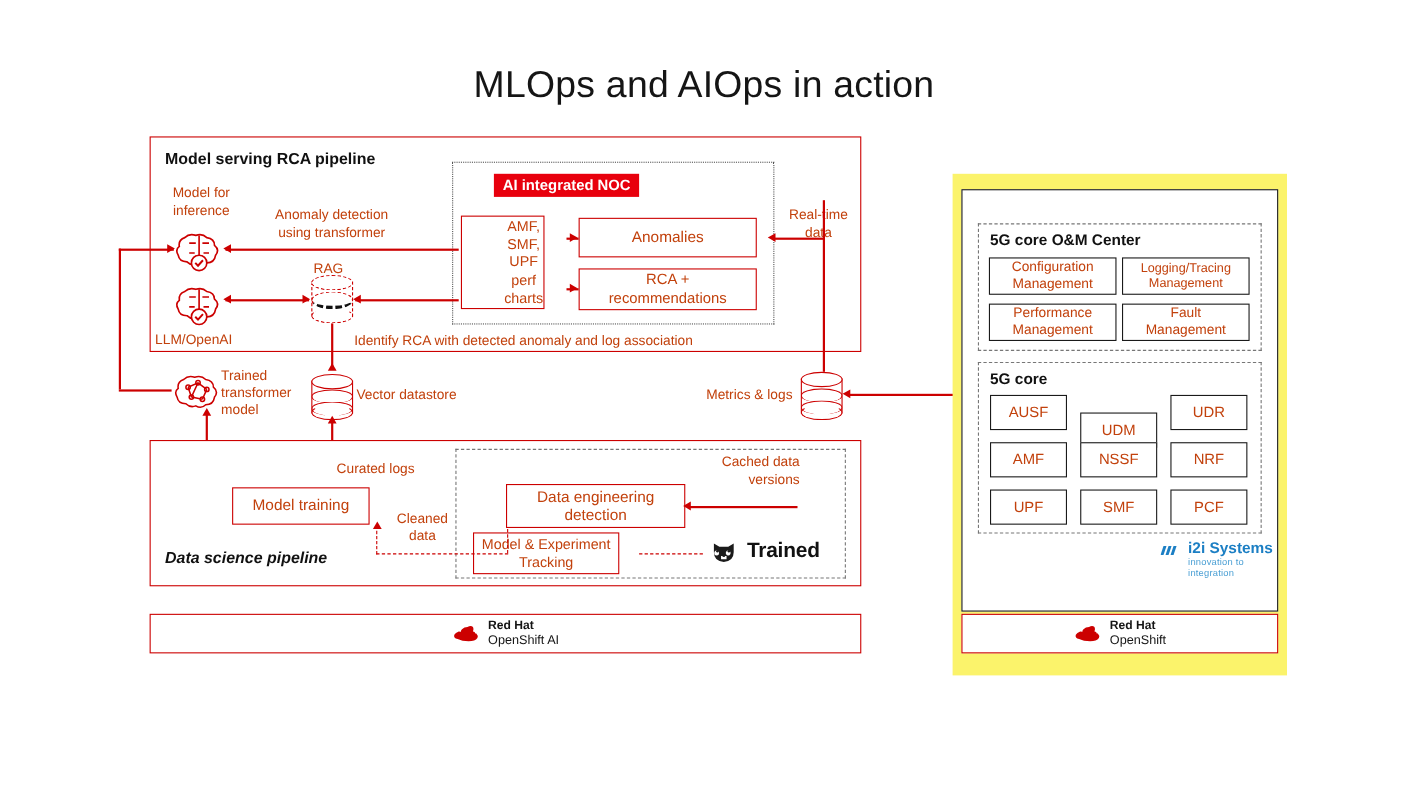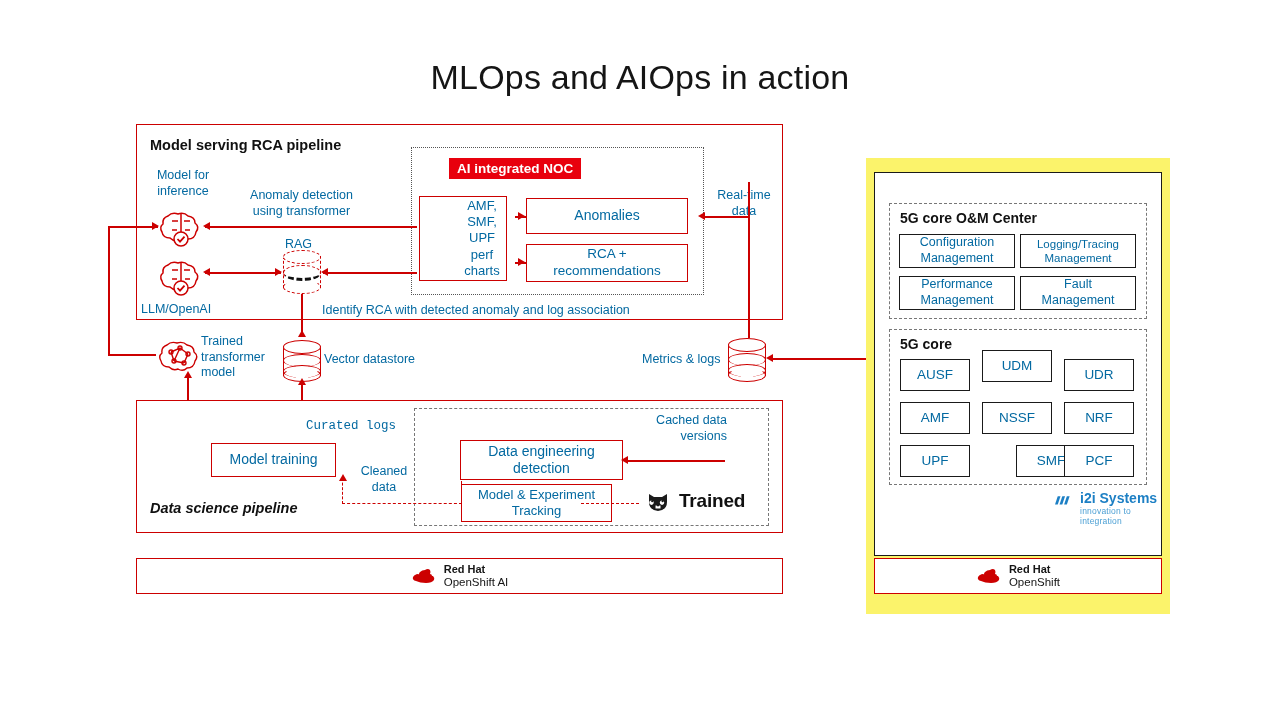--- a/index.html
+++ b/index.html
@@ -41,21 +41,21 @@
     background: #ffffff;
   }
   .blackbox {
     border: 1.2px solid #1a1a1a;
     background: #ffffff;
   }
 
   .lbl {
     font-size: 12.5px;
     line-height: 1.25;
-    color: #0369a1;
+    color: #c2410c;
   }
   .centered {
     display: flex;
     align-items: center;
     justify-content: center;
     text-align: center;
   }
 
   
   .boxtitle {
@@ -140,21 +140,21 @@
 <body>
 
 <div class="abs" id="title">MLOps and AIOps in action</div>
 
 <div class="abs redbox" style="left:136px; top:124px; width:647px; height:196px;"></div>
 <div class="abs boxtitle" style="left:150px; top:137px;">Model serving RCA pipeline</div>
 
 <div class="abs dotbox" style="left:411px; top:147px; width:293px; height:148px;"></div>
 <div class="abs" id="noc-banner" style="left:449px; top:158px;text-align:center;">AI integrated NOC</div>
 
-<div class="abs redbox centered lbl" style="left:419px; top:196px; width:88px; height:85px; white-space:pre-line; font-size:13px;padding-left:38px;">AMF,
+<div class="abs redbox centered lbl" style="left:419px; top:196px; width:76px; height:85px; white-space:pre-line; font-size:13px;padding-left:38px;">AMF,
 SMF,
 UPF perf
 charts</div>
 
 <div class="abs redbox centered lbl" style="left:526px; top:198px; width:162px; height:36px; font-size:14px;">Anomalies</div>
 
 <div class="abs redbox centered lbl" style="left:526px; top:244px; width:162px; height:38px; white-space:pre-line; font-size:13.5px;">RCA +
 recommendations</div>
 
 <div class="abs lbl" style="left:152px; top:168px; white-space:pre-line; text-align:center; width:62px;">Model for
@@ -284,24 +284,24 @@
 <div class="abs redbox" style="left:136px; top:400px; width:647px; height:133px;"></div>
 <div class="abs boxtitle" style="left:150px; top:500px;font-style:italic;">Data science pipeline</div>
 
 <div class="abs dashbox" style="left:414px; top:408px; width:355px; height:118px;"></div>
 
 <div class="abs redbox centered lbl" style="left:211px; top:443px; width:125px; height:34px; font-size:14px;">Model training</div>
 
 <div class="abs redbox centered lbl" style="left:460px; top:440px; width:163px; height:40px; white-space:pre-line; font-size:14px;">Data engineering
 detection</div>
 
-<div class="abs redbox centered lbl" style="left:430px; top:484px; width:151px; height:38px; white-space:pre-line; font-size:13px;margin-left:31px;">Model &amp; Experiment
+<div class="abs redbox centered lbl" style="left:430px; top:484px; width:133px; height:38px; white-space:pre-line; font-size:13px;">Model &amp; Experiment
 Tracking</div>
 
-<div class="abs lbl" style="left:306px; top:419px;font-family:Liberation Mono, monospace;">Curated logs</div>
+<div class="abs lbl" style="left:306px; top:419px;">Curated logs</div>
 <div class="abs lbl" style="left:645px; top:413px; white-space:pre-line; text-align:right; width:82px;">Cached data
 versions</div>
 <div class="abs lbl" style="left:358px; top:464px; white-space:pre-line; text-align:center; width:52px;">Cleaned
 data</div>
 
 <div class="ln lnh abs" style="left:625px; top:460px; width:100px;"></div>
 <div class="arw arw-l abs" style="left:621px; top:455.5px;"></div>
 
 <div class="ln-dash-v abs" style="left:461px; top:481px; height:22px;"></div>
 <div class="ln-dash-h abs" style="left:342px; top:503px; width:120px;"></div>
@@ -337,29 +337,29 @@
 Management</div>
 <div class="abs blackbox centered lbl" style="left:899px; top:276px; width:116px; height:34px; white-space:pre-line; font-size:12.5px;">Performance
 Management</div>
 <div class="abs blackbox centered lbl" style="left:1020px; top:276px; width:116px; height:34px; white-space:pre-line; font-size:12.5px;">Fault
 Management</div>
 
 <div class="abs dashbox" style="left:889px; top:329px; width:258px; height:156px;"></div>
 <div class="abs boxtitle" style="left:900px; top:336px; font-size:14px;">5G core</div>
 
 <div class="abs blackbox centered lbl" style="left:900px; top:359px; width:70px; height:32px; font-size:13.5px;">AUSF</div>
-<div class="abs blackbox centered lbl" style="left:982px; top:350px; width:70px; height:32px; font-size:13.5px;">UDM</div>
+<div class="abs blackbox centered lbl" style="left:982px; top:375px; width:70px; height:32px; font-size:13.5px;">UDM</div>
 <div class="abs blackbox centered lbl" style="left:1064px; top:359px; width:70px; height:32px; font-size:13.5px;">UDR</div>
 
 <div class="abs blackbox centered lbl" style="left:900px; top:402px; width:70px; height:32px; font-size:13.5px;">AMF</div>
 <div class="abs blackbox centered lbl" style="left:982px; top:402px; width:70px; height:32px; font-size:13.5px;">NSSF</div>
 <div class="abs blackbox centered lbl" style="left:1064px; top:402px; width:70px; height:32px; font-size:13.5px;">NRF</div>
 
 <div class="abs blackbox centered lbl" style="left:900px; top:445px; width:70px; height:32px; font-size:13.5px;">UPF</div>
-<div class="abs blackbox centered lbl" style="left:982px; top:445px; width:70px; height:32px; font-size:13.5px;margin-left:34px;">SMF</div>
+<div class="abs blackbox centered lbl" style="left:982px; top:445px; width:70px; height:32px; font-size:13.5px;">SMF</div>
 <div class="abs blackbox centered lbl" style="left:1064px; top:445px; width:70px; height:32px; font-size:13.5px;">PCF</div>
 
 <div class="abs" style="left:1055px; top:490px; width:112px; height:28px; display:flex; align-items:flex-start; gap:5px;">
   <svg width="22" height="16" viewBox="0 0 22 16" style="margin-top:2px;">
     <g fill="#1c7fc4">
       <polygon points="0,13 3,4 6,4 3,13"></polygon>
       <polygon points="5,13 8,4 11,4 8,13"></polygon>
       <polygon points="10,13 13,4 16,4 13,13"></polygon>
     </g>
   </svg>

